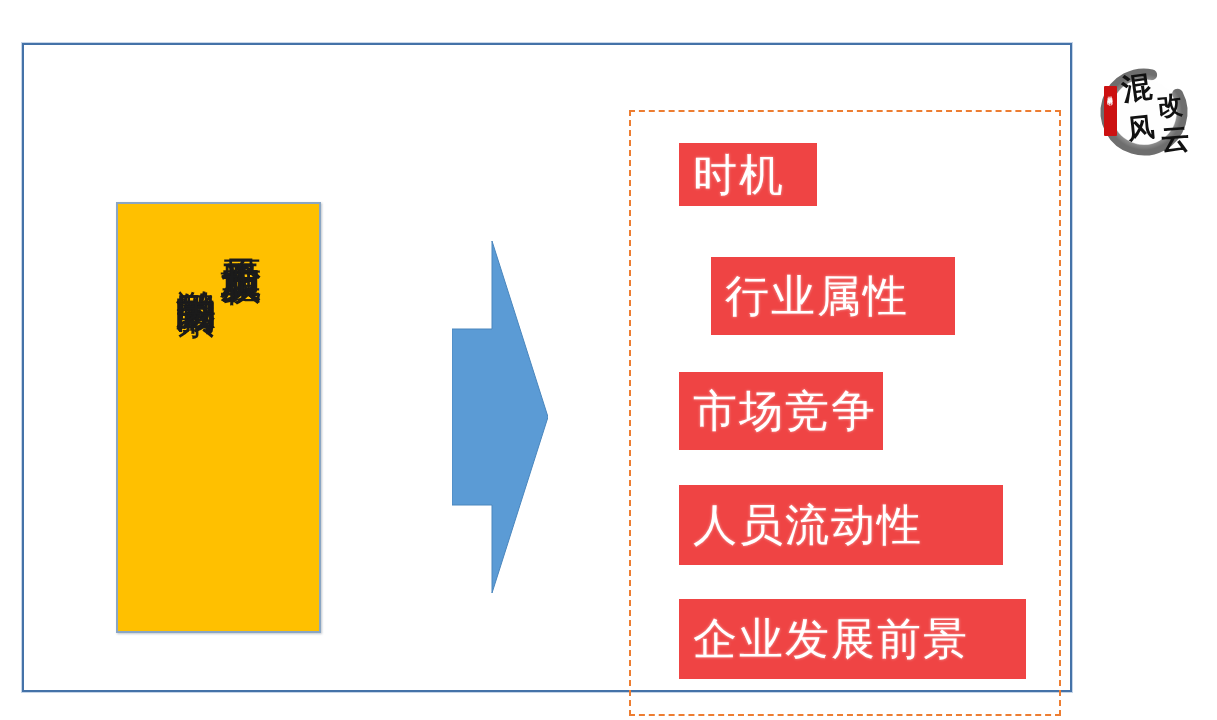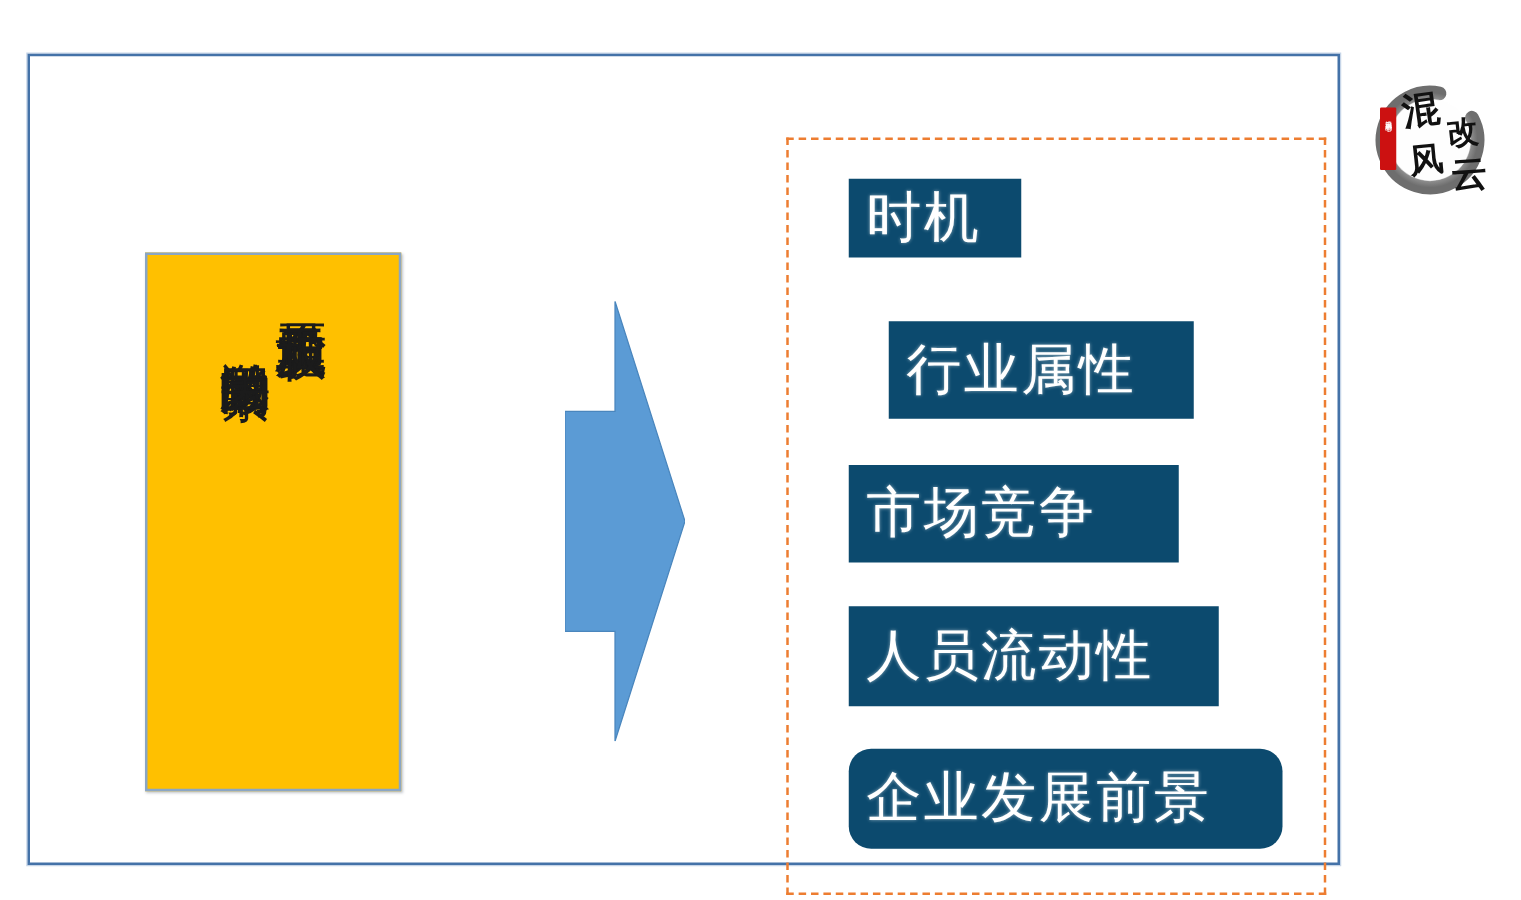--- a/index.html
+++ b/index.html
@@ -81,37 +81,37 @@
     top: 65px;
     width: 432px;
     height: 606px;
     box-sizing: border-box;
     border: 2px dashed #ED7D31;
   }
 
   .factor-box {
     position: absolute;
     left: 48px;
-    background: #0c4a6e;
+    background: #ef4444;
     color: #ffffff;
     display: flex;
     align-items: center;
     box-sizing: border-box;
     padding-left: 14px;
     font-size: 44px;
     line-height: 1;
     letter-spacing: 2px;
     white-space: nowrap;
     text-shadow: 0 0 3px rgba(255,255,255,0.55);
   }
   #factor-0 { top: 31px;  width: 138px; height: 63px; }
   #factor-1 { top: 145px; width: 244px; height: 78px; margin-left: 32px; }
-  #factor-2 { top: 260px; width: 264px; height: 78px; }
-  #factor-3 { top: 373px; width: 296px; height: 80px; }
-  #factor-4 { top: 487px; width: 347px; height: 80px; border-radius: 18px; }
+  #factor-2 { top: 260px; width: 204px; height: 78px; }
+  #factor-3 { top: 373px; width: 324px; height: 80px; }
+  #factor-4 { top: 487px; width: 347px; height: 80px; }
 
   
   #brand-logo {
     position: absolute;
     left: 1092px;
     top: 58px;
     width: 108px;
     height: 108px;
   }
   #brand-logo svg { display: block; width: 100%; height: 100%; }

